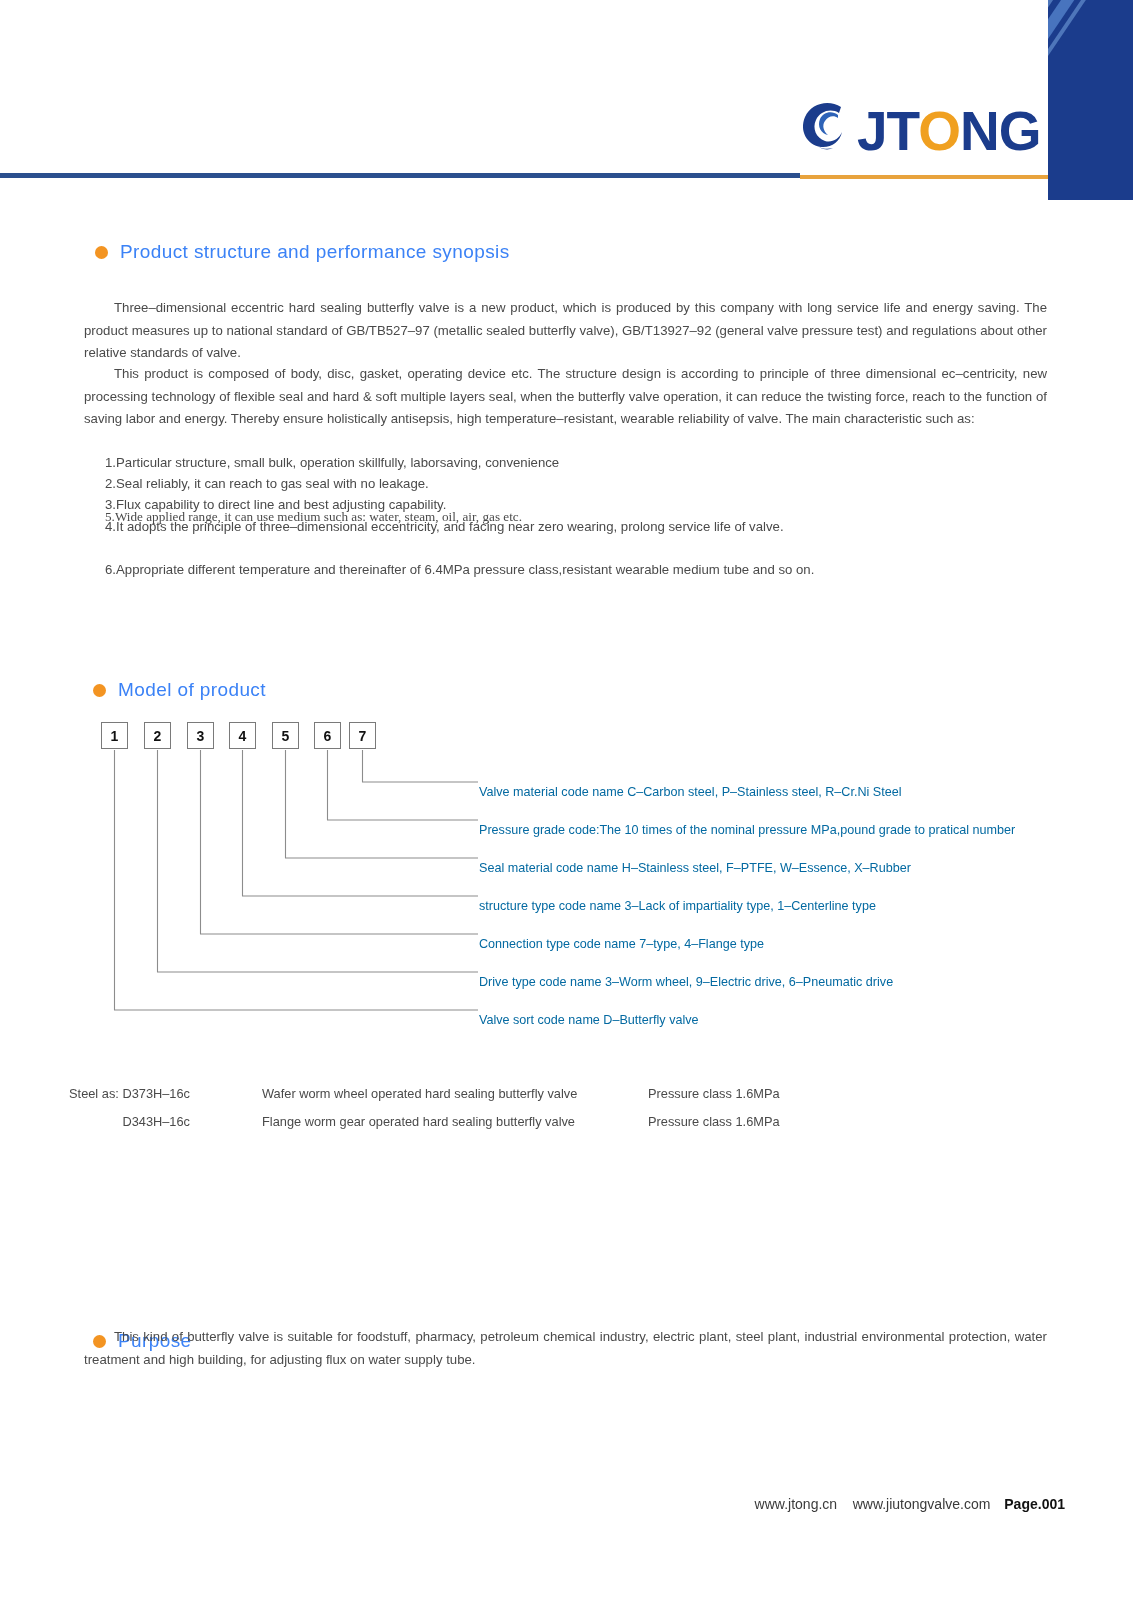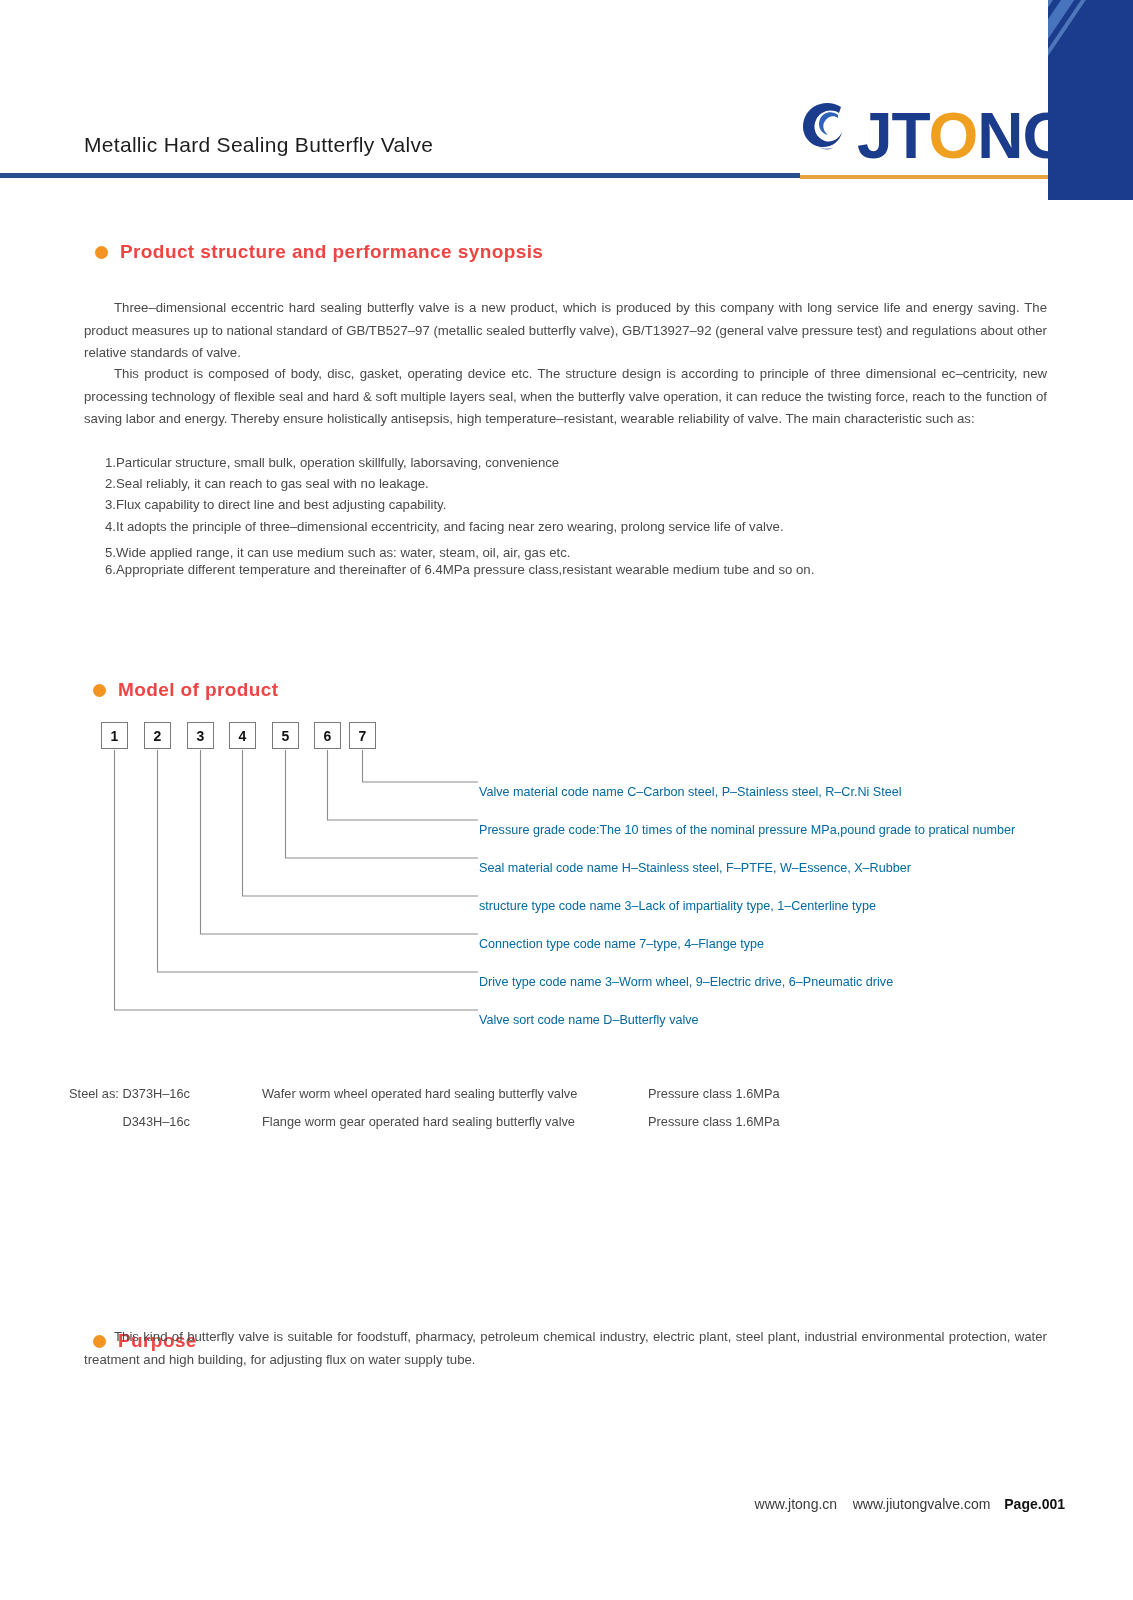--- a/index.html
+++ b/index.html
@@ -43,33 +43,33 @@
   .corner-notch{
     position:absolute;right:0;top:200px;width:85px;height:22px;
     background:#ffffff;
   }
 
   
   .logo{position:absolute;left:795px;top:95px;width:250px;height:70px;}
   .logo-mark{position:absolute;left:0;top:2px;width:58px;height:58px;}
   .logo-text{
     position:absolute;left:62px;top:4px;
-    font-size:64px;font-weight:bold;color:#1b3c8c;
+    font-size:55px;font-weight:bold;color:#1b3c8c;
     letter-spacing:-1px;font-family:"Liberation Sans",sans-serif;
   }
   .logo-o{color:#f0a020;}
 
   
   .sec-head{position:absolute;display:flex;align-items:center;gap:12px;}
   .bullet{
     width:13px;height:13px;border-radius:50%;
     background:#f39422;display:inline-block;flex:0 0 auto;
   }
   .sec-title{
-    font-size:19px;font-weight:bold;color:#ef4444;
+    font-size:19px;font-weight:normal;color:#3b82f6;
     letter-spacing:.4px;white-space:nowrap;
   }
 
   
   .para{
     position:absolute;
     font-size:13.2px;line-height:22.5px;color:#4a4a4a;
     text-align:justify;
   }
   .para .indent{display:inline-block;width:30px;}
@@ -107,21 +107,20 @@
     font-size:14px;color:#3a3a3a;
   }
   .footer .site{color:#3a3a3a;}
   .footer .pagenum{font-weight:bold;color:#111;margin-left:10px;}
 </style>
 </head>
 <body>
 
 <div class="header">
 
-  <div class="header-title">Metallic Hard Sealing Butterfly Valve</div>
 
   <div class="rule-blue"></div>
   <div class="rule-orange"></div>
 
   <div class="corner">
 
     <div class="streak streak2" style="left:6px;top:-40px;width:9px;height:300px;"></div>
     <div class="streak streak3" style="left:26px;top:-40px;width:5px;height:300px;"></div>
     <div class="streak streak2" style="left:40px;top:-40px;width:11px;height:300px;"></div>
     <div class="streak streak3" style="left:60px;top:-40px;width:4px;height:300px;"></div>
@@ -152,21 +151,21 @@
 </div>
 
 <div class="para" style="left:84px;top:363px;width:963px;">
   <span class="indent"></span><span>This product is composed of body, disc, gasket, operating device etc. The structure design is according to principle of three dimensional ec–centricity, new processing technology of flexible seal and hard &amp; soft multiple layers seal, when the butterfly valve  operation, it can reduce the twisting force, reach to the function of saving labor and energy. Thereby ensure holistically antisepsis, high temperature–resistant, wearable  reliability of valve. The main characteristic such as:</span>
 </div>
 
 <div class="listitem" style="left:105px;top:452px;">1.Particular structure, small bulk, operation skillfully, laborsaving, convenience</div>
 <div class="listitem" style="left:105px;top:473px;">2.Seal reliably, it can reach to gas seal with no leakage.</div>
 <div class="listitem" style="left:105px;top:494px;">3.Flux capability to direct line and best adjusting capability.</div>
 <div class="listitem" style="left:105px;top:516px;">4.It adopts the principle of three–dimensional eccentricity, and facing near zero wearing, prolong service life of valve.</div>
-<div class="listitem" style="left:105px;top:542px;">5.Wide applied range, it can use medium such as: water, steam, oil, air, gas etc.</div>
+<div class="listitem" style="left:105px;top:506px;font-family:Liberation Serif, serif;">5.Wide applied range, it can use medium such as: water, steam, oil, air, gas etc.</div>
 <div class="listitem" style="left:105px;top:559px;">6.Appropriate different temperature and thereinafter of 6.4MPa pressure class,resistant wearable medium tube and so on.</div>
 
 <div class="sec-head" style="left:93px;top:679px;">
   <span class="bullet"></span>
   <span class="sec-title">Model of product</span>
 </div>
 
 <div class="numbox" style="left:101px;top:722px;">1</div>
 <div class="numbox" style="left:144px;top:722px;">2</div>
 <div class="numbox" style="left:187px;top:722px;">3</div>

